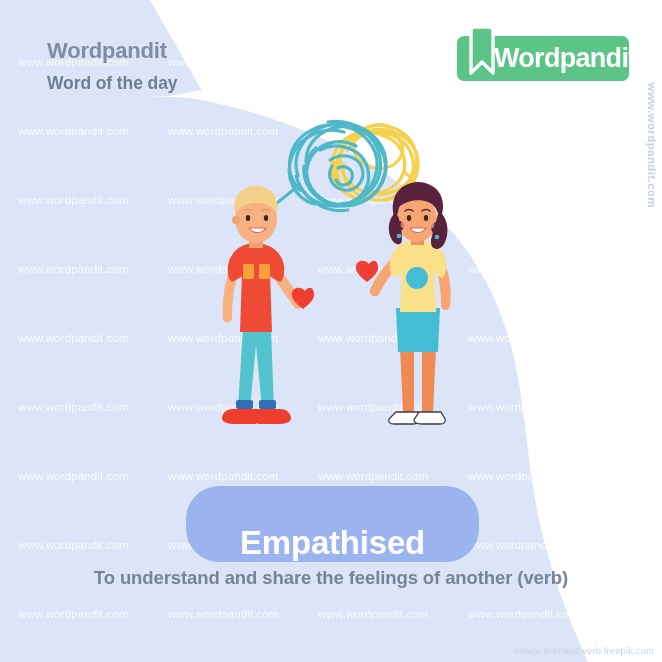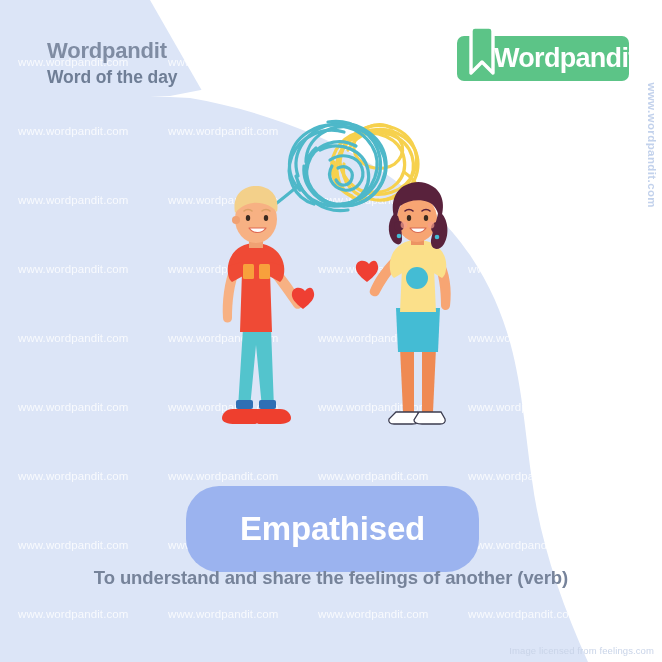--- a/index.html
+++ b/index.html
@@ -63,21 +63,21 @@
   .brand-title {
     font-size: 22px;
     font-weight: bold;
     color: #7f8ca3;
     letter-spacing: -0.2px;
   }
   .brand-sub {
     font-size: 17.5px;
     font-weight: bold;
     color: #6f7e96;
-    margin-top: 3px;
+    margin-top: 9px;
     letter-spacing: -0.1px;
   }
 
   .logo-badge {
     position: absolute;
     right: 33px;
     top: 36px;
     width: 172px;
     height: 45px;
     background: #5cc487;
@@ -111,25 +111,25 @@
     height: 662px;
     pointer-events: none;
   }
 
   
   .word-pill {
     position: absolute;
     left: 186px;
     top: 486px;
     width: 293px;
-    height: 86px;
+    height: 76px;
     background: #9bb3ef;
     border-radius: 33px;
     display: flex;
-    align-items: center;
+    align-items: flex-end;
     justify-content: center;
   }
   .word-pill-text {
     color: #ffffff;
     font-size: 33px;
     font-weight: bold;
     letter-spacing: -0.2px;
   }
 
   .definition {
@@ -339,15 +339,15 @@
       <path d="M369 264 C365 259 357 260 356 266 C355 271 359 276 367 282 C375 276 379 271 378 266 C377 260 373 259 369 264 Z" fill="#ef3f33"></path>
     </g>
   </svg>
 
   <div class="word-pill">
     <span class="word-pill-text">Empathised</span>
   </div>
 
   <div class="definition">To understand and share the feelings of another (verb)</div>
 
-  <div class="credit">Image licensed from feelings.com</div>
+  <div class="credit">Image licensed verb freepik.com</div>
 
 </div>
 
 </body></html>

